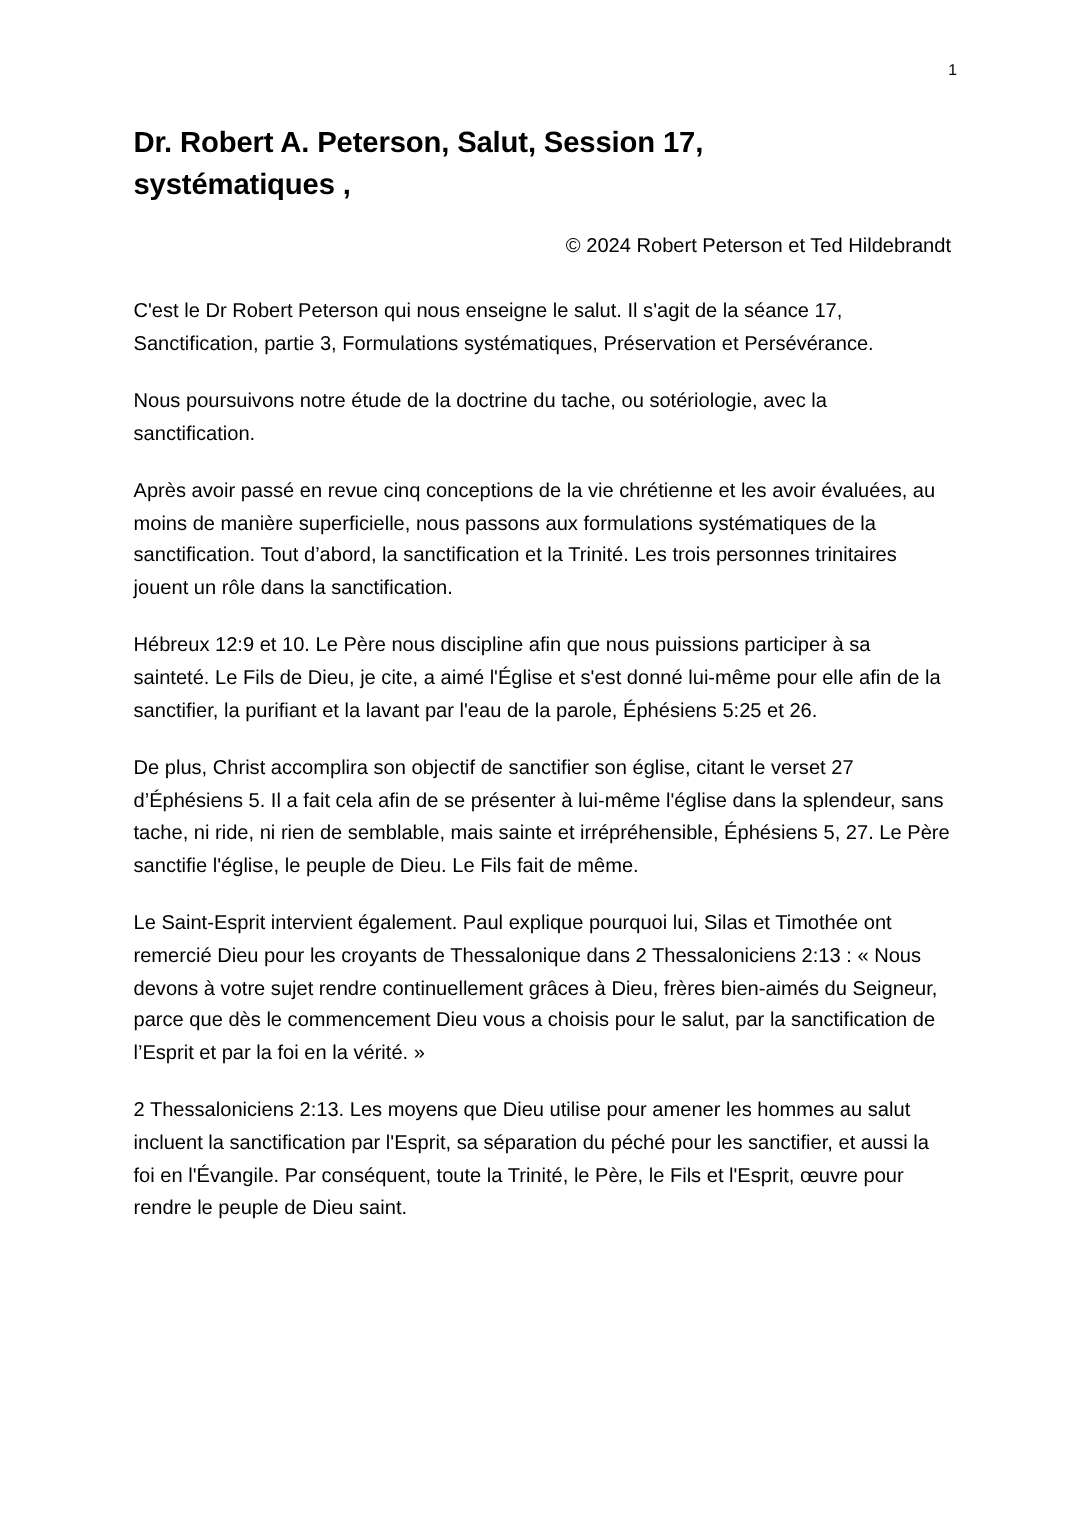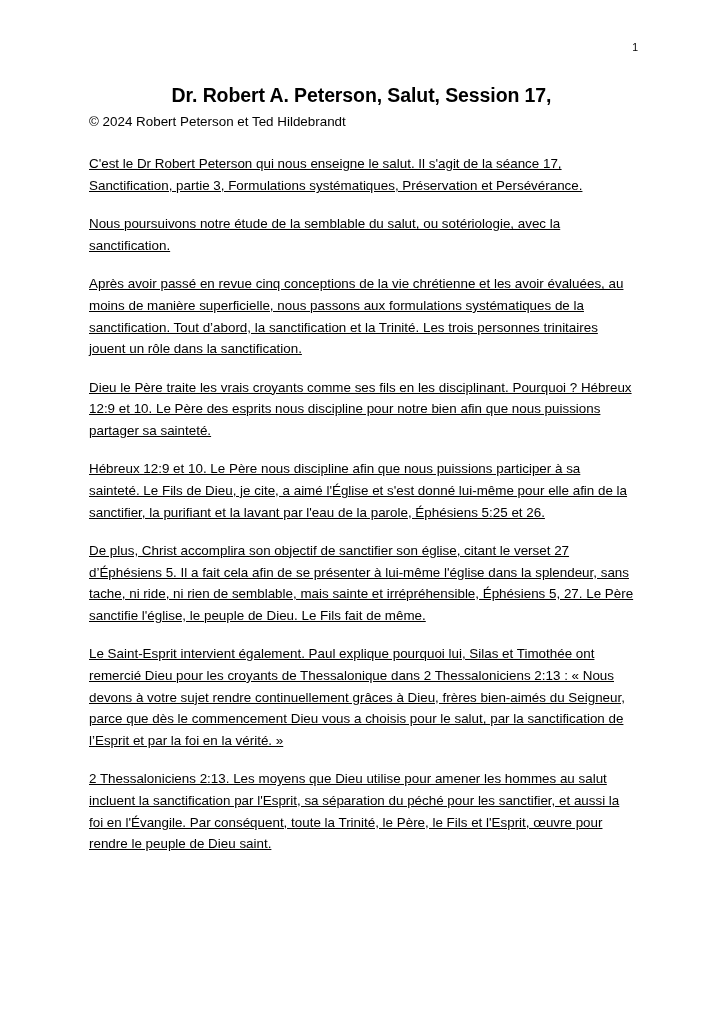--- a/index.html
+++ b/index.html
@@ -31,40 +31,39 @@
     color: #000;
     line-height: 1;
   }
   .content {
     position: absolute;
     left: 89px;
     top: 82px;
     width: 545px;
   }
   .doc-title {
-    text-align: center;
+    text-align: left;
     font-weight: bold;
     font-size: 19.5px;
     line-height: 1.42;
     letter-spacing: -0.1px;
     margin: 0;
     padding: 0;
   }
   .doc-title .line {
     display: block;
   }
   .copyright {
-    text-align: left;
+    text-align: right;
     font-size: 13.4px;
-    margin-top: 3px;
+    margin-top: 18px;
     line-height: 1.4;
   }
   .body-text {
     margin-top: 22px;
-    text-decoration: underline;
   }
   .body-text p {
     font-size: 13.4px;
     line-height: 1.62;
     margin: 0 0 16.5px 0;
     text-align: left;
     hyphens: none;
   }
   .body-text p:last-child {
     margin-bottom: 12px;
@@ -74,29 +73,29 @@
 <body>
 
 <div class="page">
 
   <div class="page-number">1</div>
 
   <div class="content">
 
     <h1 class="doc-title">
       <span class="line">Dr. Robert A. Peterson, Salut, Session 17,</span>
+      <span class="line">systématiques ,</span>
     </h1>
 
     <div class="copyright">© 2024 Robert Peterson et Ted Hildebrandt</div>
 
     <div class="body-text">
       <p>C'est le Dr Robert Peterson qui nous enseigne le salut. Il s'agit de la séance 17, Sanctification, partie 3, Formulations systématiques, Préservation et Persévérance.</p>
-      <p>Nous poursuivons notre étude de la semblable du salut, ou sotériologie, avec la sanctification.</p>
+      <p>Nous poursuivons notre étude de la doctrine du tache, ou sotériologie, avec la sanctification.</p>
       <p>Après avoir passé en revue cinq conceptions de la vie chrétienne et les avoir évaluées, au moins de manière superficielle, nous passons aux formulations systématiques de la sanctification. Tout d’abord, la sanctification et la Trinité. Les trois personnes trinitaires jouent un rôle dans la sanctification.</p>
-      <p>Dieu le Père traite les vrais croyants comme ses fils en les disciplinant. Pourquoi ? Hébreux 12:9 et 10. Le Père des esprits nous discipline pour notre bien afin que nous puissions partager sa sainteté.</p>
       <p>Hébreux 12:9 et 10. Le Père nous discipline afin que nous puissions participer à sa sainteté. Le Fils de Dieu, je cite, a aimé l'Église et s'est donné lui-même pour elle afin de la sanctifier, la purifiant et la lavant par l'eau de la parole, Éphésiens 5:25 et 26.</p>
       <p>De plus, Christ accomplira son objectif de sanctifier son église, citant le verset 27 d’Éphésiens 5. Il a fait cela afin de se présenter à lui-même l'église dans la splendeur, sans tache, ni ride, ni rien de semblable, mais sainte et irrépréhensible, Éphésiens 5, 27. Le Père sanctifie l'église, le peuple de Dieu. Le Fils fait de même.</p>
       <p>Le Saint-Esprit intervient également. Paul explique pourquoi lui, Silas et Timothée ont remercié Dieu pour les croyants de Thessalonique dans 2 Thessaloniciens 2:13 : « Nous devons à votre sujet rendre continuellement grâces à Dieu, frères bien-aimés du Seigneur, parce que dès le commencement Dieu vous a choisis pour le salut, par la sanctification de l’Esprit et par la foi en la vérité. »</p>
       <p>2 Thessaloniciens 2:13. Les moyens que Dieu utilise pour amener les hommes au salut incluent la sanctification par l'Esprit, sa séparation du péché pour les sanctifier, et aussi la foi en l'Évangile. Par conséquent, toute la Trinité, le Père, le Fils et l'Esprit, œuvre pour rendre le peuple de Dieu saint.</p>
     </div>
 
   </div>
 </div>
 
 </body></html>

